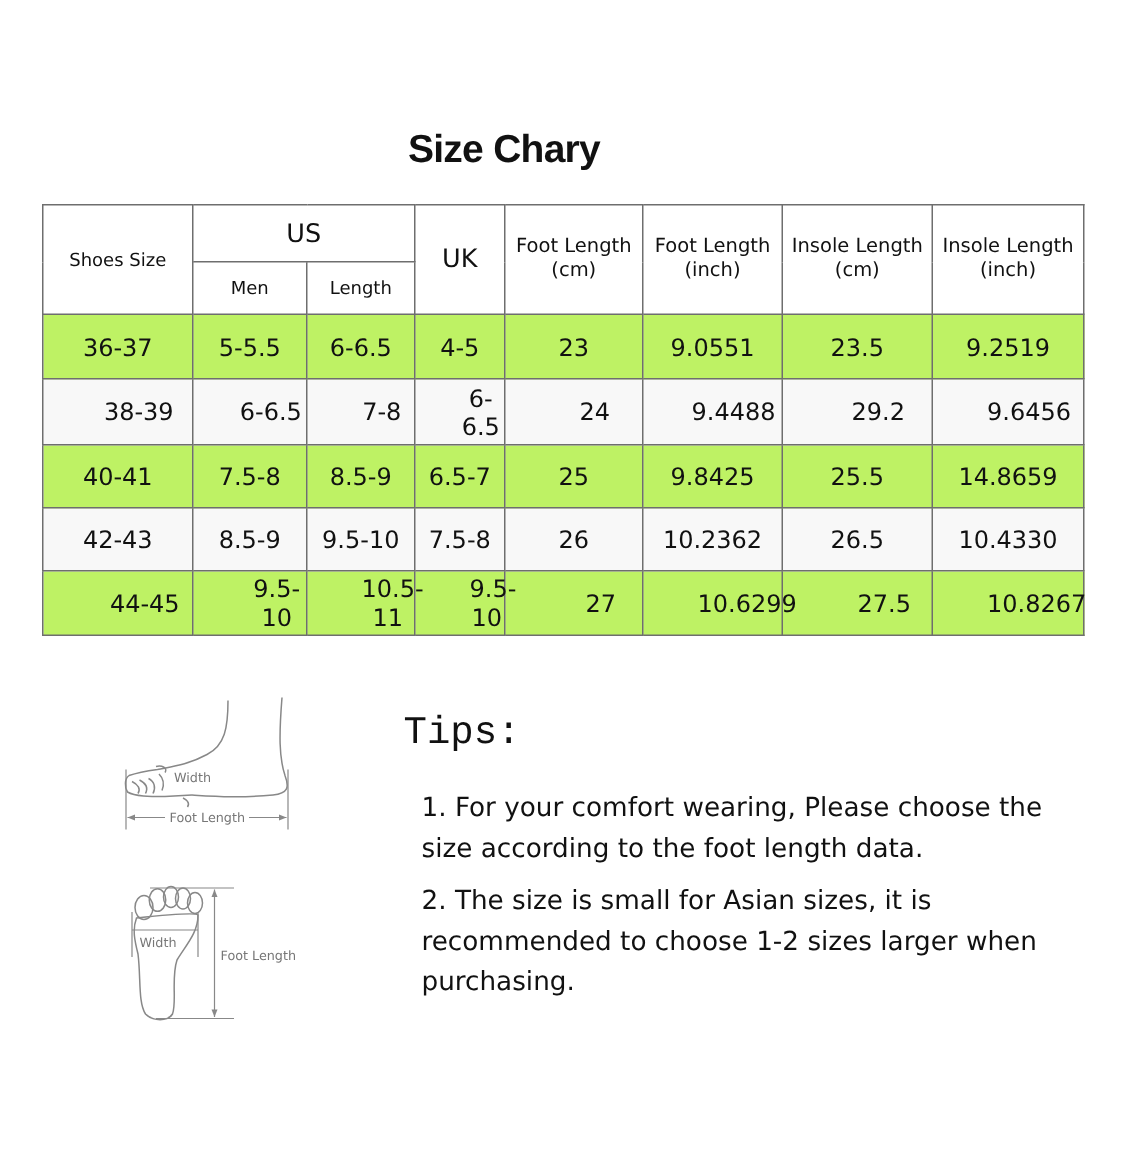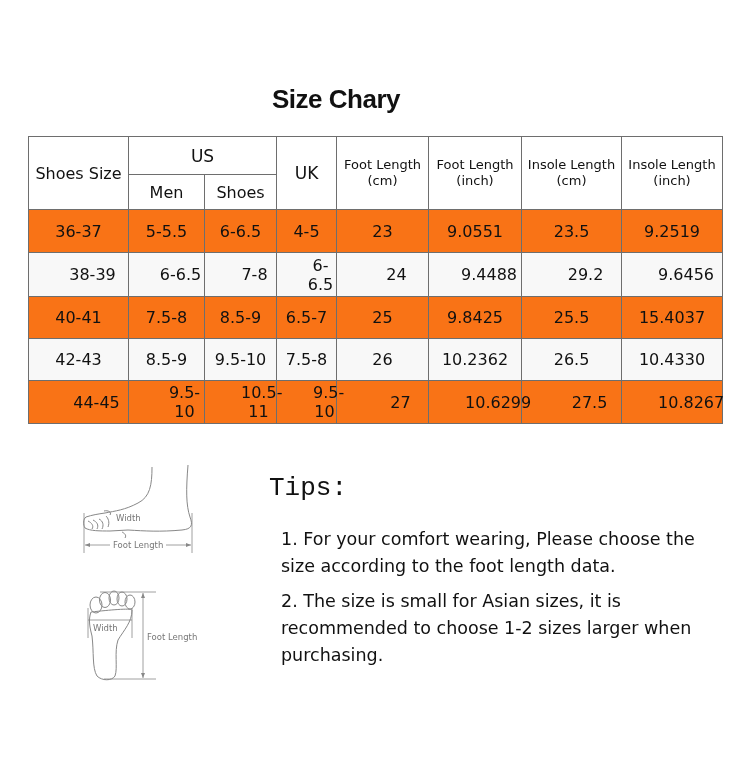--- a/index.html
+++ b/index.html
@@ -7,26 +7,26 @@
          font-family: "DejaVu Sans", "Liberation Sans", sans-serif; color: #111; }
   .title { position: absolute; left: 0; width: 672px; top: 84px; text-align: center;
            font-family: "Liberation Sans", sans-serif; font-weight: bold; font-size: 26px;
            letter-spacing: -0.5px; color: #111; }
   table.chart { position: absolute; left: 28px; top: 136px; border-collapse: collapse;
                 width: 694px; table-layout: fixed; }
   table.chart td, table.chart th { border: 1.5px solid #6e6e6e; text-align: center;
                 vertical-align: middle; padding: 0; font-weight: normal; color: #111; }
   th { background: #ffffff; }
   th.big { font-size: 17px; }
-  th.mid { font-size: 16px; }
+  th.mid { font-size: 12px; }
   th.small { font-size: 13px; line-height: 16px; }
   tr.hdr1 th { height: 37px; }
   tr.hdr2 th { height: 34px; }
   tbody td { font-size: 16px; }
-  tr.r0 td, tr.r2 td, tr.r4 td { background: #f97316; }
+  tr.r0 td, tr.r2 td, tr.r4 td { background: #bef264; }
   tr.r1 td, tr.r3 td { background: #f8f8f8; }
   tr.r0 td { height: 42px; } tr.r1 td { height: 43px; padding-left: 28px; } tr.r2 td { height: 41px; }
   tr.r3 td { height: 41px; } tr.r4 td { height: 42px; padding-left: 36px; }
   .illus { position: absolute; }
   .tips-title { position: absolute; left: 269px; top: 473px; font-size: 26px;
                 font-family: Liberation Mono, monospace; }
   .tip { position: absolute; left: 281px; width: 450px; font-size: 17.5px; line-height: 27px; }
   .tip1 { top: 526px; }
   .tip2 { top: 588px; font-weight: normal; }
   .lbl { font-family: "DejaVu Sans", sans-serif; fill: #777; font-size: 8.5px; }
@@ -64,21 +64,21 @@
         <span>Insole Length</span><br>
         <span>(cm)</span>
       </th>
       <th rowspan="2" class="small">
         <span>Insole Length</span><br>
         <span>(inch)</span>
       </th>
     </tr>
     <tr class="hdr2">
       <th class="mid">Men</th>
-      <th class="mid">Shoes</th>
+      <th class="mid">Length</th>
     </tr>
   </thead>
   <tbody>
     <tr class="r0">
       <td>36-37</td>
       <td>5-5.5</td>
       <td>6-6.5</td>
       <td>4-5</td>
       <td>23</td>
       <td>9.0551</td>
@@ -96,21 +96,21 @@
       <td>9.6456</td>
     </tr>
     <tr class="r2">
       <td>40-41</td>
       <td>7.5-8</td>
       <td>8.5-9</td>
       <td>6.5-7</td>
       <td>25</td>
       <td>9.8425</td>
       <td>25.5</td>
-      <td>15.4037</td>
+      <td>14.8659</td>
     </tr>
     <tr class="r3">
       <td>42-43</td>
       <td>8.5-9</td>
       <td>9.5-10</td>
       <td>7.5-8</td>
       <td>26</td>
       <td>10.2362</td>
       <td>26.5</td>
       <td>10.4330</td>

